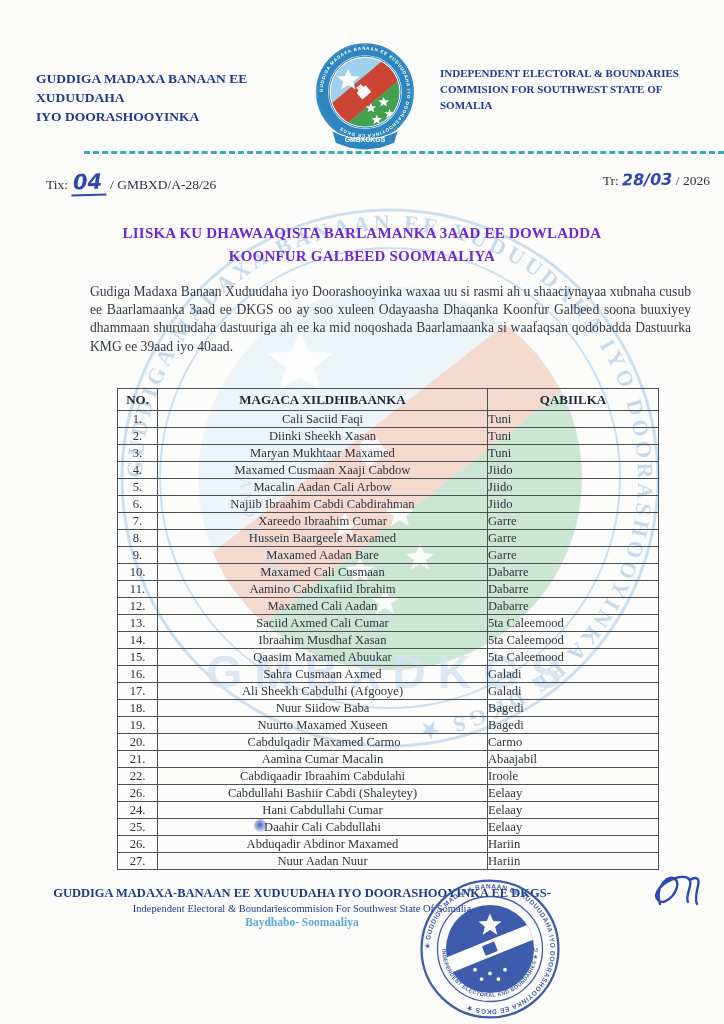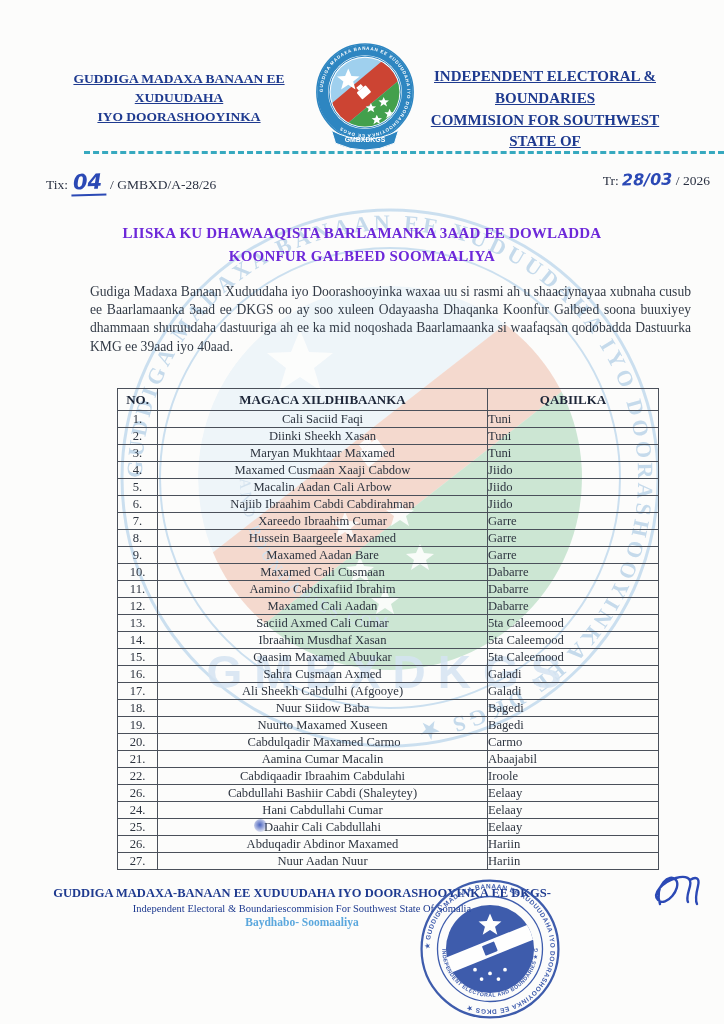--- a/index.html
+++ b/index.html
@@ -5,23 +5,23 @@
   :root{
     --navy:#1e3a8f; --teal:#37a9bf; --ink:#2b49b5; --stamp:#2e4fa6;
     --body-text:#313947; --baydhabo:#5aa7dd; --logo-blue:#2e86c1;
     --flag-red:#cc4433; --flag-green:#43a04c; --flag-lightblue:#9fd0ee;
     --border:#4a505a;
   }
   html,body{margin:0;padding:0;background:#e9e9e7;}
   .page{position:relative;width:724px;height:1024px;margin:0 auto;background:#fcfcfb;
         font-family:"Liberation Serif", serif;color:var(--body-text);overflow:hidden;}
   .wm{position:absolute;left:0;top:0;pointer-events:none;}
-  .org{position:absolute;text-align:center;font-weight:bold;color:var(--navy);text-decoration:underline;}
+  .org{position:absolute;font-weight:bold;color:var(--navy);}
   .org-so{left:36px;top:70px;width:286px;font-size:13.5px;line-height:1.4;}
-  .org-en{left:412px;top:66px;width:266px;font-size:15px;line-height:1.45;}
+  .org-en{left:440px;top:66px;width:266px;font-size:11px;line-height:1.45;}
   .logo-wrap{position:absolute;left:306px;top:38px;width:118px;height:118px;}
   .divider{position:absolute;left:84px;right:0;top:151px;border-top:3px dashed var(--teal);height:0;}
   .ref-row{position:absolute;left:46px;right:14px;top:164px;font-size:13.5px;color:#2a3142;}
   .ref-left{position:absolute;left:0;top:6px;}
   .ref-right{position:absolute;right:0;top:6px;}
   .hand{font-family:"DejaVu Sans", sans-serif;font-style:italic;font-weight:bold;color:var(--ink);}
   .hand-big{font-size:21px;border-bottom:2px solid var(--ink);padding:0 4px 0 2px;display:inline-block;transform:rotate(-2deg);}
   .hand-date{font-size:16px;display:inline-block;transform:rotate(-1deg);}
   .title{position:absolute;left:62px;top:222px;width:600px;text-align:center;font-weight:bold;
          font-size:15px;line-height:1.5;color:#6d28d9;letter-spacing:.2px;}
@@ -131,20 +131,21 @@
         </g>
       </g>
       <path d="M26,94 Q60,112 94,94 L90,107 Q60,121 30,107 Z" fill="var(--logo-blue)" stroke="#ffffff" stroke-width="1"></path>
       <text x="60" y="106" text-anchor="middle" font-family="Liberation Sans, sans-serif" font-size="7" font-weight="bold" fill="#ffffff">GMBXDKGS</text>
     </svg>
   </div>
 
   <div class="org org-en">
     <div>INDEPENDENT ELECTORAL &amp; BOUNDARIES</div>
     <div>COMMISION FOR SOUTHWEST  STATE OF</div>
+    <div>SOMALIA</div>
   </div>
 
   <div class="divider"></div>
 
   <div class="ref-row">
     <div class="ref-left">
       <span>Tix:</span>
       <span class="hand hand-big">04</span>
       <span>/ GMBXD/A-28/26</span>
     </div>

